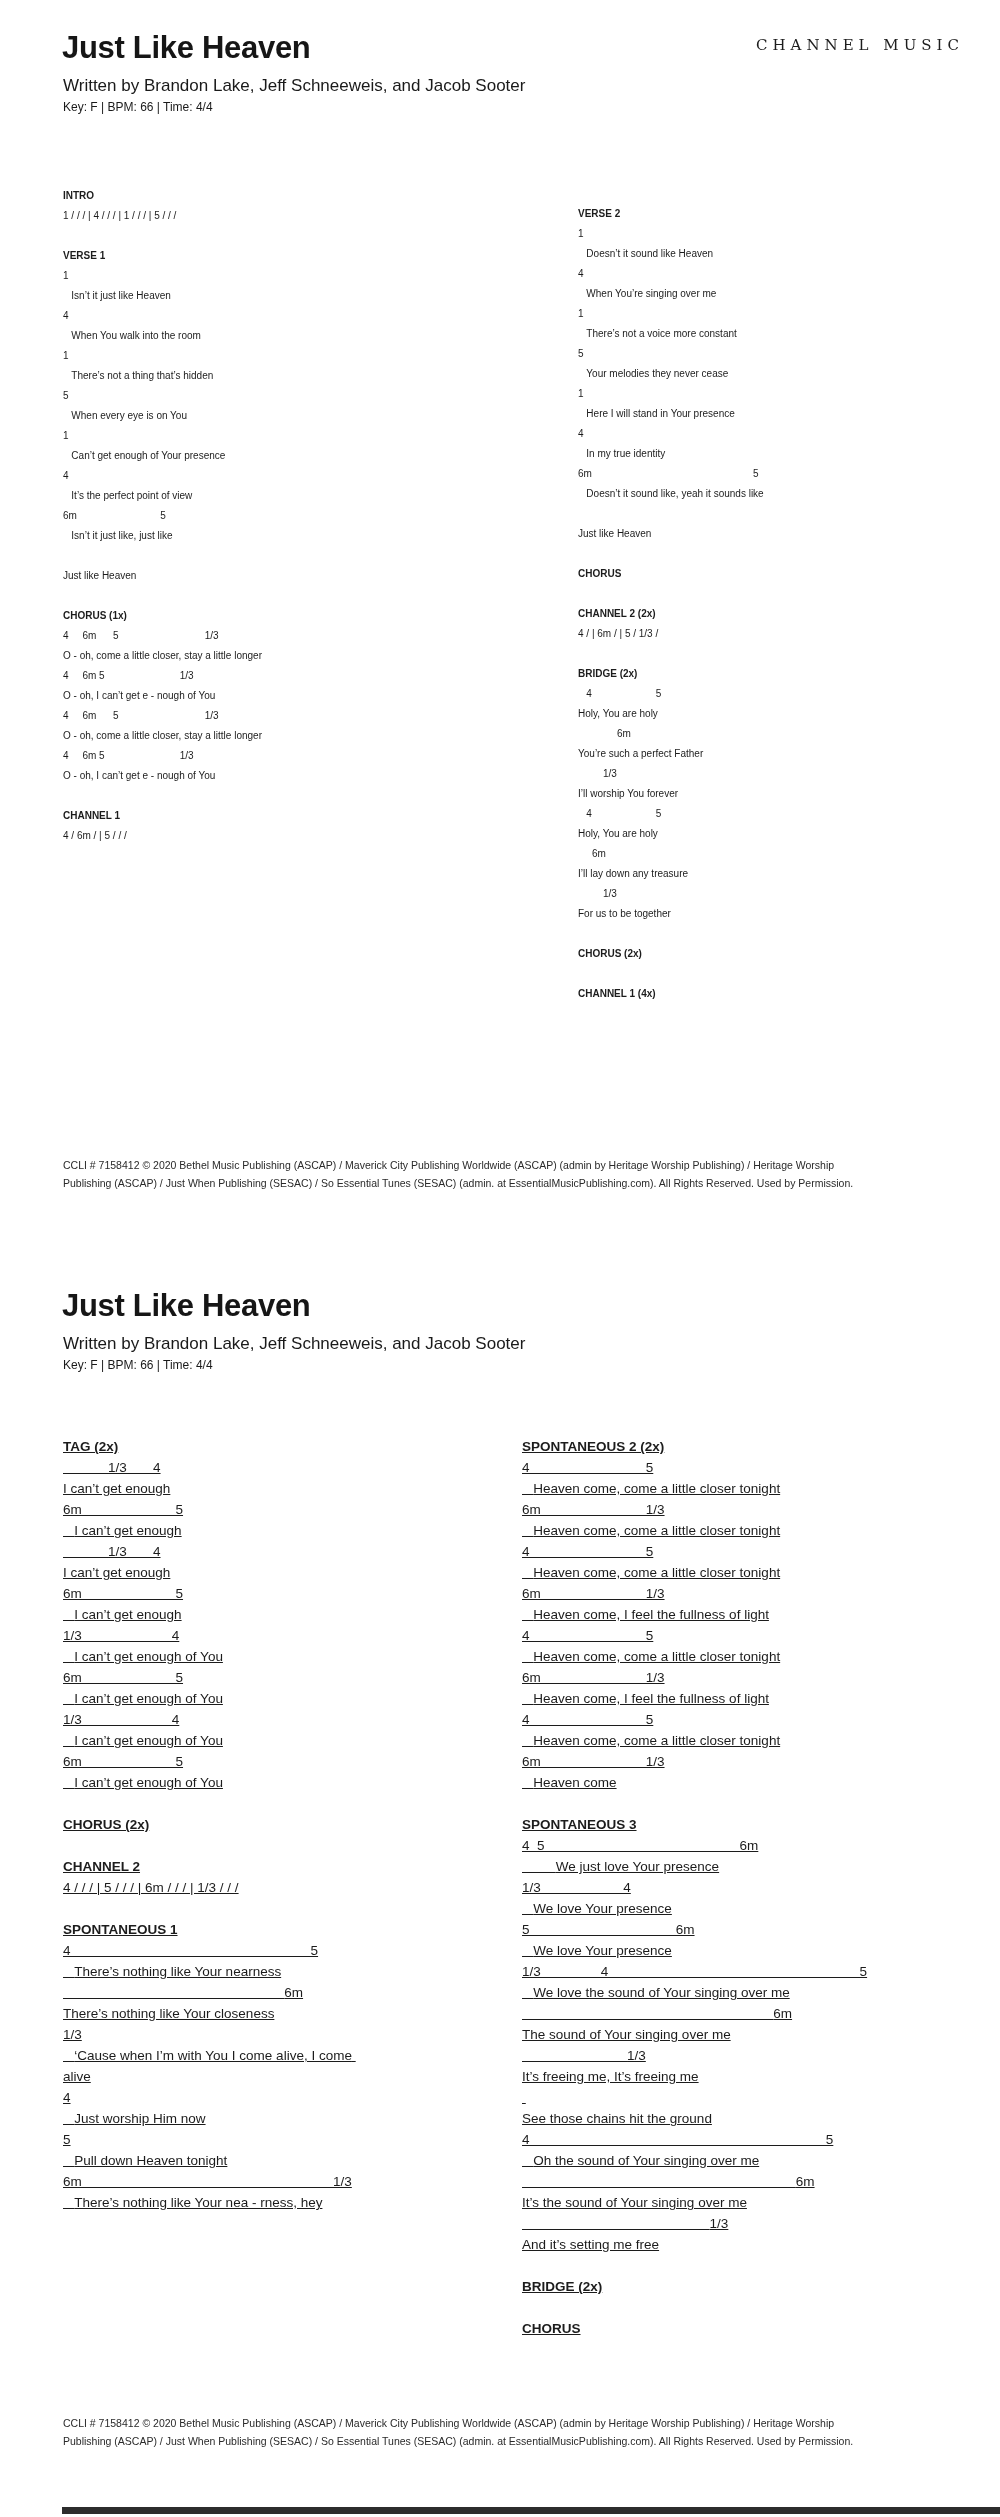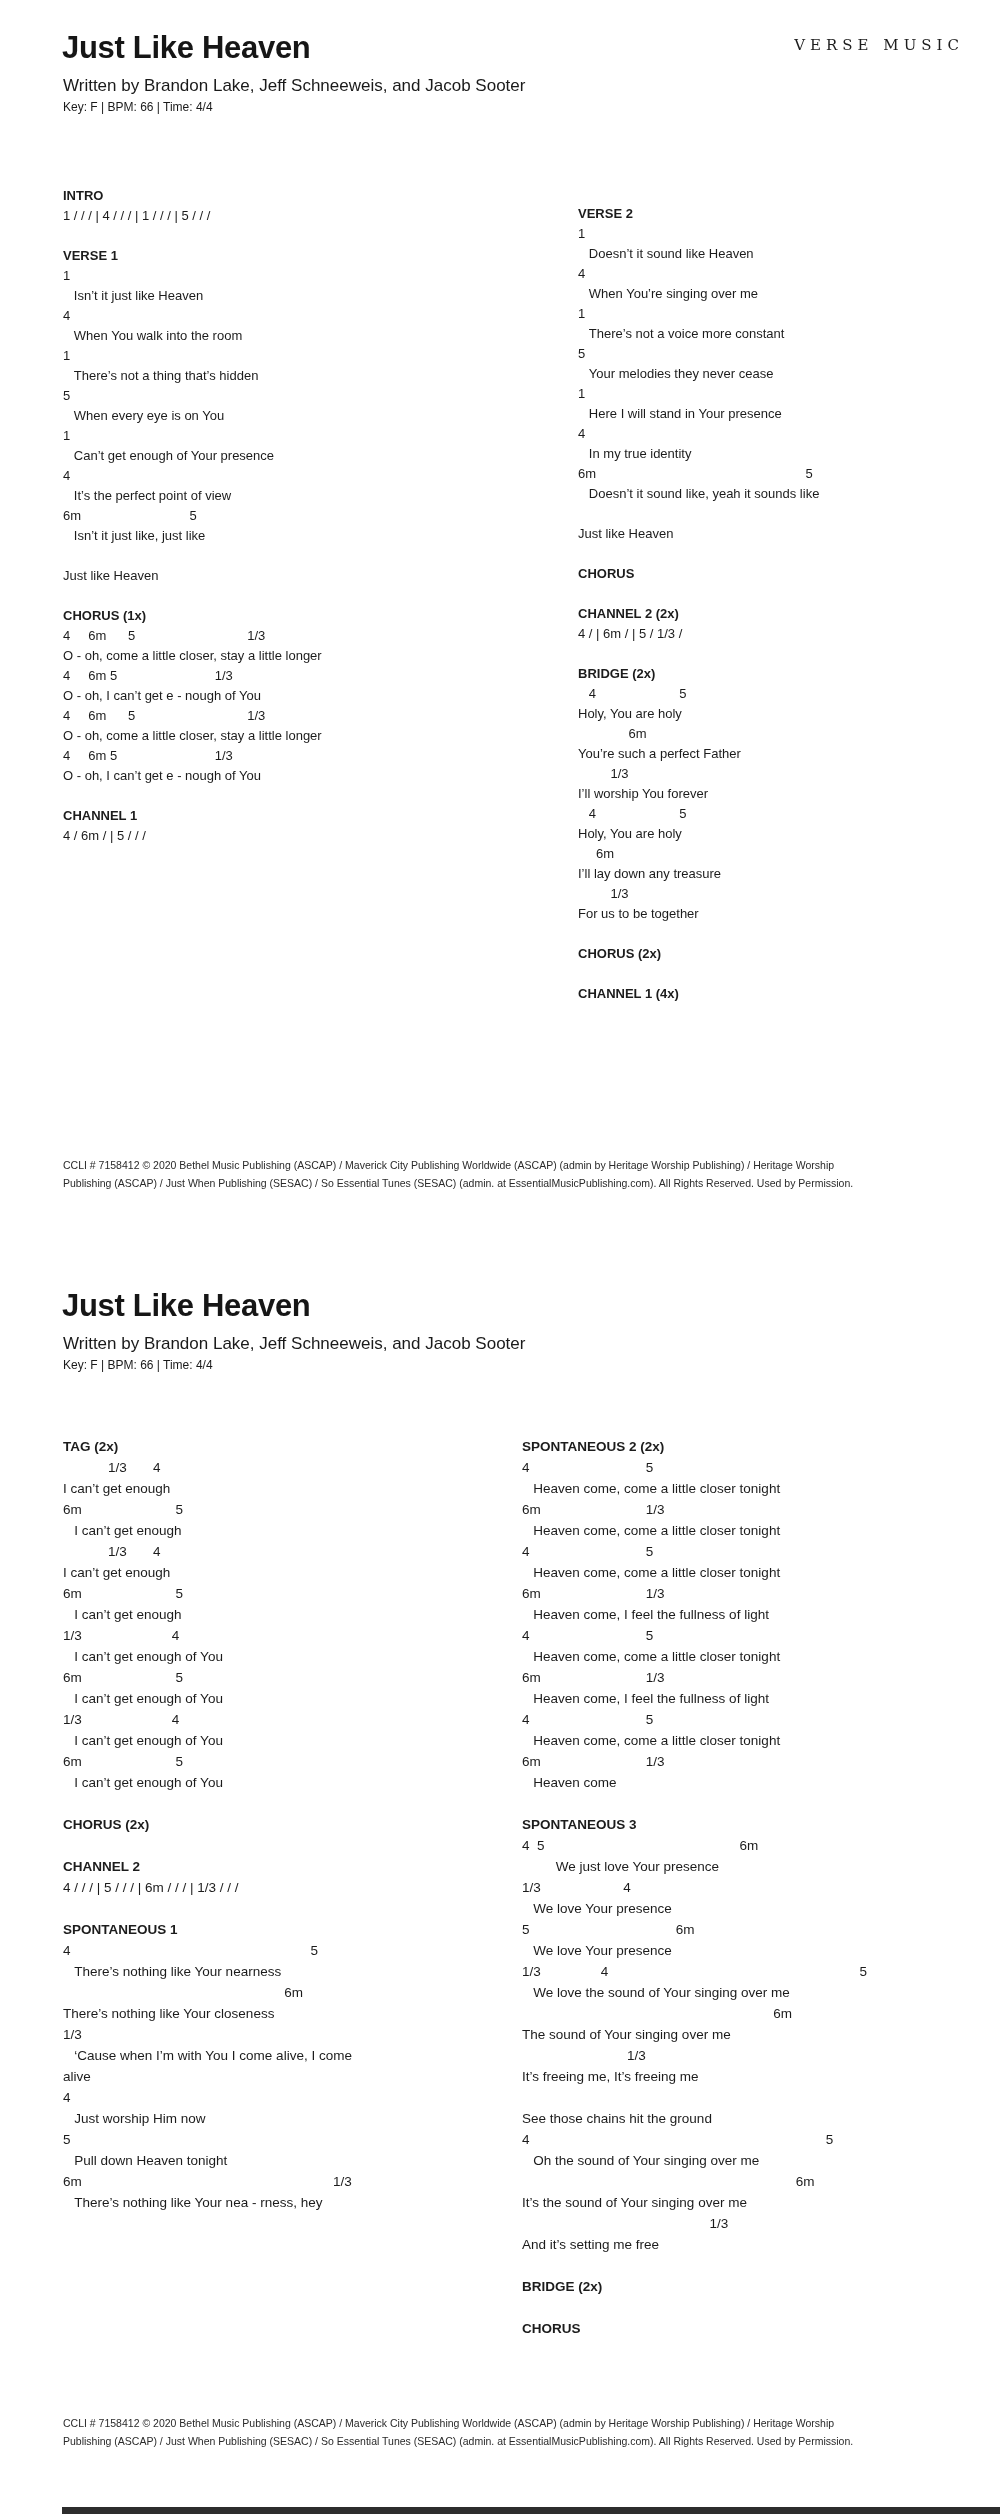--- a/index.html
+++ b/index.html
@@ -5,37 +5,37 @@
   html,body{margin:0;padding:0;background:#ffffff;}
   body{width:1000px;color:#131313;font-family:"Liberation Sans",sans-serif;-webkit-font-smoothing:antialiased;}
   .page{position:relative;width:1000px;background:#fff;overflow:hidden;}
   #p1{height:1258px;}
   #p2{height:1259px;}
   .title{position:absolute;left:62px;top:30px;font-size:31px;font-weight:bold;letter-spacing:-0.3px;color:#161616;}
   .logo{position:absolute;top:36px;right:36px;font-family:"DejaVu Serif",serif;font-size:15px;letter-spacing:5px;color:#1d1d1d;}
   .byline{position:absolute;left:63px;top:76px;font-size:17px;color:#1a1a1a;}
   .meta{position:absolute;left:63px;top:100px;font-size:12px;color:#1a1a1a;}
   .col{position:absolute;white-space:pre-wrap;color:#1c1c1c;}
-  #p1 .col{font-size:13px;line-height:20px;top:186px;}
+  #p1 .col{font-size:10px;line-height:20px;top:186px;}
   #p1 .col-l{left:63px;width:430px;}
   #p1 .col-r{left:530px;width:430px;top:204px;margin-left:48px;}
   #p2 .col{font-size:13.5px;line-height:21px;top:178px;}
   #p2 .col-l{left:63px;width:310px;}
   #p2 .col-r{left:522px;width:400px;}
   #p1 .section{margin-bottom:20px;}
-  #p2 .section{margin-bottom:21px;}
+  #p2 .section{margin-bottom:21px;text-decoration:underline;}
   .sec-h{font-weight:bold;}
   .footer{position:absolute;left:63px;top:1156px;width:810px;font-size:10.5px;line-height:18px;color:#2a2a2a;}
   .bottom-bar{position:absolute;left:62px;right:0;bottom:3px;height:7px;background:#2d2d2d;}
 </style>
 </head>
 <body>
 
 <div class="page" id="p1">
-  <div class="logo">VERSE MUSIC</div>
+  <div class="logo">CHANNEL MUSIC</div>
   <div class="title">Just Like Heaven</div>
   <div class="byline">Written by Brandon Lake, Jeff Schneeweis, and Jacob Sooter</div>
   <div class="meta">Key: F | BPM: 66 | Time: 4/4</div>
   <div class="col col-l"><div class="section"><div class="sec-h">INTRO</div><div class="line">1 / / / | 4 / / / | 1 / / / | 5 / / /</div></div><div class="section"><div class="sec-h">VERSE 1</div><div class="line">1</div><div class="line">   Isn’t it just like Heaven</div><div class="line">4</div><div class="line">   When You walk into the room</div><div class="line">1</div><div class="line">   There’s not a thing that’s hidden</div><div class="line">5</div><div class="line">   When every eye is on You</div><div class="line">1</div><div class="line">   Can’t get enough of Your presence</div><div class="line">4</div><div class="line">   It’s the perfect point of view</div><div class="line">6m                              5</div><div class="line">   Isn’t it just like, just like</div><div class="line">&nbsp;</div><div class="line">Just like Heaven</div></div><div class="section"><div class="sec-h">CHORUS (1x)</div><div class="line">4     6m      5                               1/3</div><div class="line">O - oh, come a little closer, stay a little longer</div><div class="line">4     6m 5                           1/3</div><div class="line">O - oh, I can’t get e - nough of You</div><div class="line">4     6m      5                               1/3</div><div class="line">O - oh, come a little closer, stay a little longer</div><div class="line">4     6m 5                           1/3</div><div class="line">O - oh, I can’t get e - nough of You</div></div><div class="section"><div class="sec-h">CHANNEL 1</div><div class="line">4 / 6m / | 5 / / /</div></div></div>
   <div class="col col-r"><div class="section"><div class="sec-h">VERSE 2</div><div class="line">1</div><div class="line">   Doesn’t it sound like Heaven</div><div class="line">4</div><div class="line">   When You’re singing over me</div><div class="line">1</div><div class="line">   There’s not a voice more constant</div><div class="line">5</div><div class="line">   Your melodies they never cease</div><div class="line">1</div><div class="line">   Here I will stand in Your presence</div><div class="line">4</div><div class="line">   In my true identity</div><div class="line">6m                                                          5</div><div class="line">   Doesn’t it sound like, yeah it sounds like</div><div class="line">&nbsp;</div><div class="line">Just like Heaven</div></div><div class="section"><div class="sec-h">CHORUS</div></div><div class="section"><div class="sec-h">CHANNEL 2 (2x)</div><div class="line">4 / | 6m / | 5 / 1/3 /</div></div><div class="section"><div class="sec-h">BRIDGE (2x)</div><div class="line">   4                       5</div><div class="line">Holy, You are holy</div><div class="line">              6m</div><div class="line">You’re such a perfect Father</div><div class="line">         1/3</div><div class="line">I’ll worship You forever</div><div class="line">   4                       5</div><div class="line">Holy, You are holy</div><div class="line">     6m</div><div class="line">I’ll lay down any treasure</div><div class="line">         1/3</div><div class="line">For us to be together</div></div><div class="section"><div class="sec-h">CHORUS (2x)</div></div><div class="section"><div class="sec-h">CHANNEL 1 (4x)</div></div></div>
   <div class="footer">CCLI # 7158412 © 2020 Bethel Music Publishing (ASCAP) / Maverick City Publishing Worldwide (ASCAP) (admin by Heritage Worship Publishing) / Heritage Worship Publishing (ASCAP) / Just When Publishing (SESAC) / So Essential Tunes (SESAC) (admin. at EssentialMusicPublishing.com). All Rights Reserved. Used by Permission.</div>
 </div>
 
 <div class="page" id="p2">
   <div class="title">Just Like Heaven</div>

